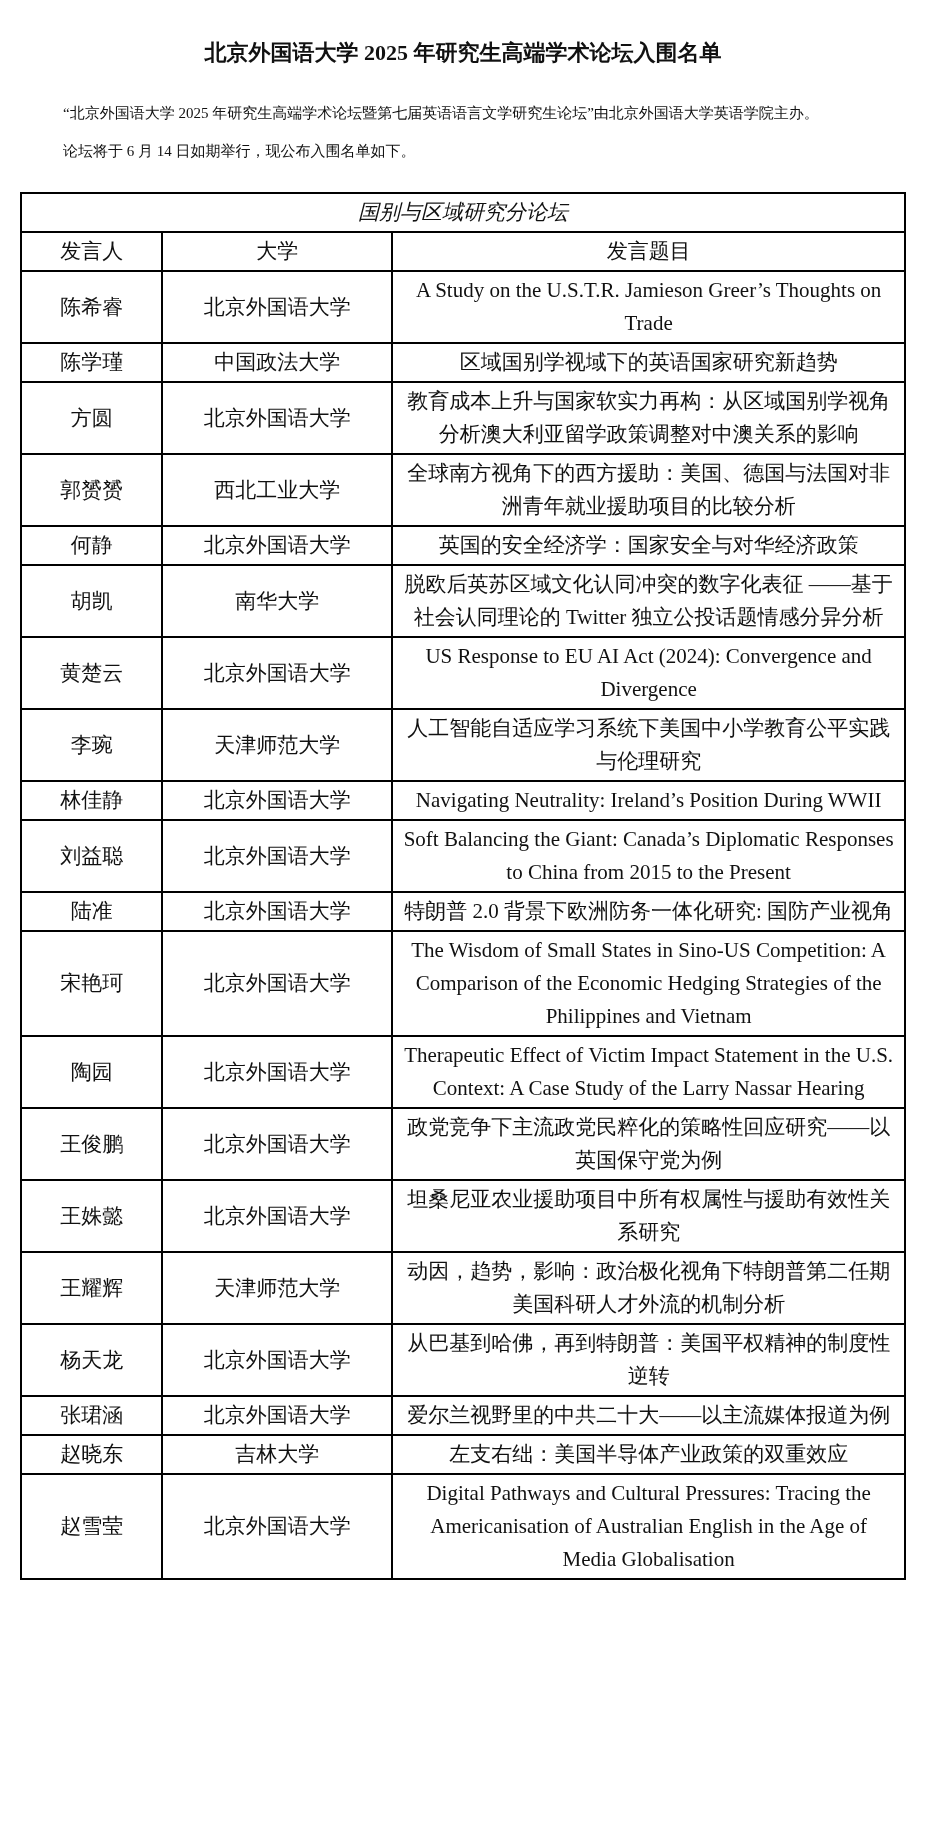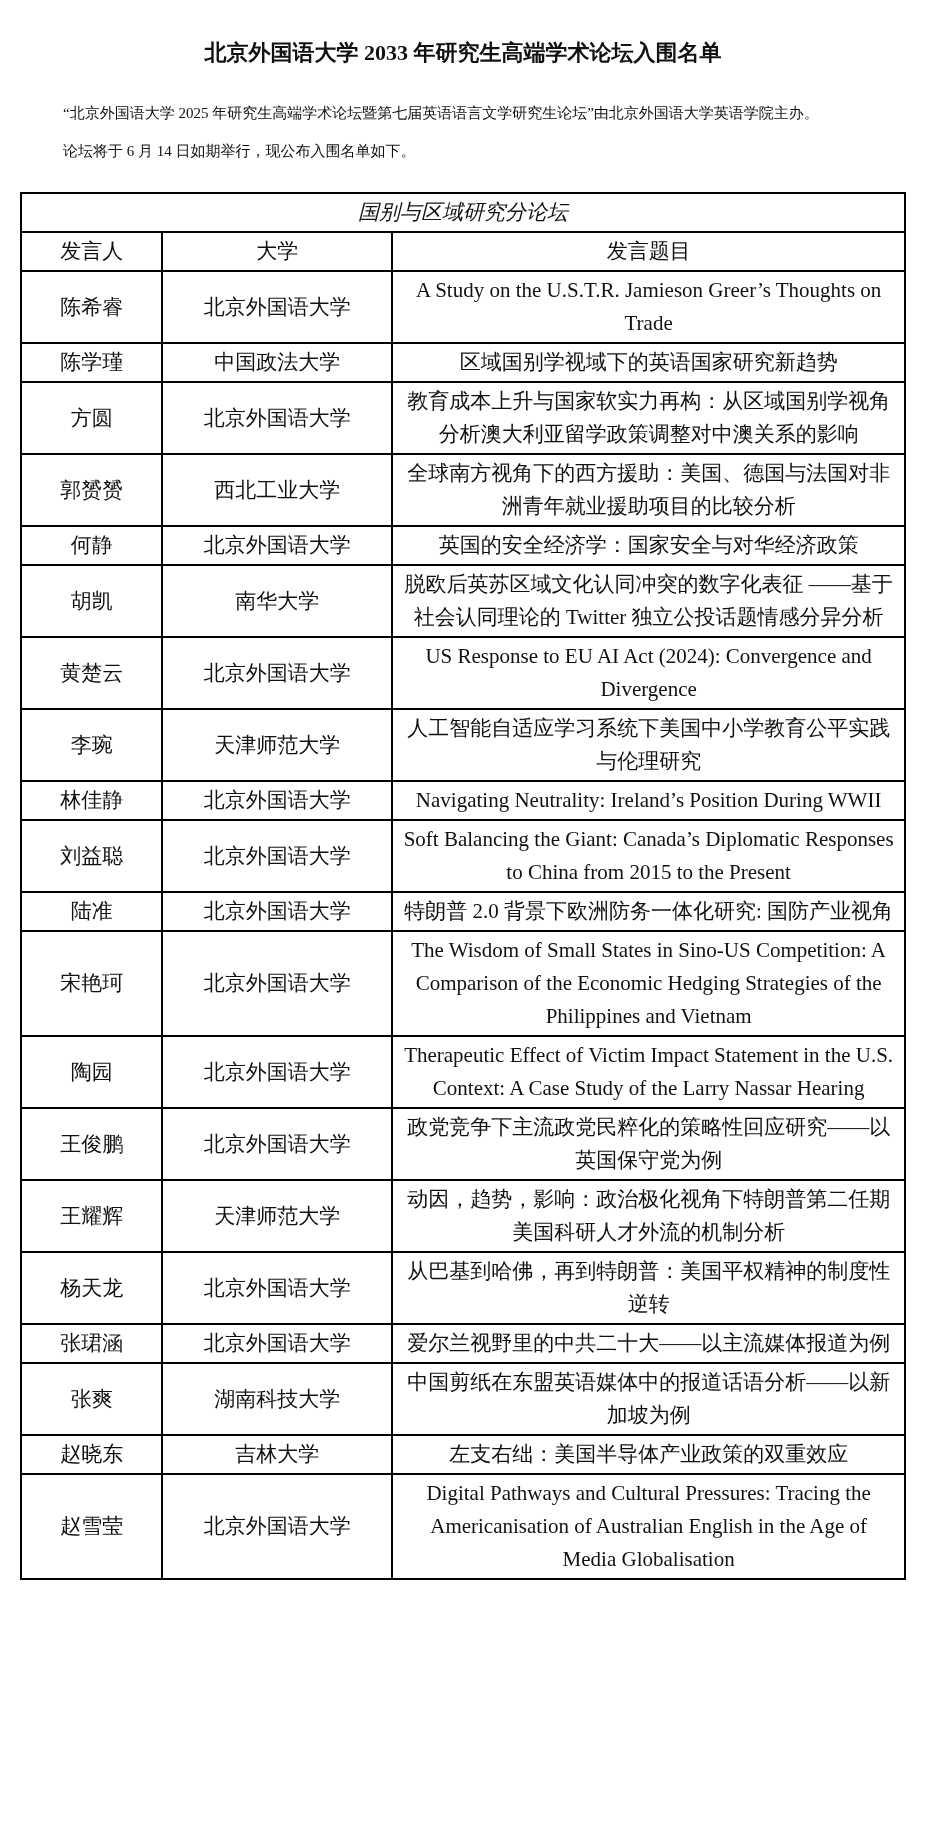--- a/index.html
+++ b/index.html
@@ -61,21 +61,21 @@
     line-height: 36px;
     font-style: italic;
   }
   .it { font-style: italic; }
 </style>
 </head>
 <body>
 
 <div class="page">
 
-  <h1 class="doc-title">北京外国语大学 2033 年研究生高端学术论坛入围名单</h1>
+  <h1 class="doc-title">北京外国语大学 2025 年研究生高端学术论坛入围名单</h1>
 
   <div class="bodytext">
     <p>“北京外国语大学 2025 年研究生高端学术论坛暨第七届英语语言文学研究生论坛”由北京外国语大学英语学院主办。</p>
     <p>论坛将于 6 月 14 日如期举行，现公布入围名单如下。</p>
   </div>
 
   <table class="forum-table">
     <colgroup>
       <col class="col-speaker">
       <col class="col-university">
@@ -155,40 +155,40 @@
         <td>陶园</td>
         <td>北京外国语大学</td>
         <td>Therapeutic Effect of Victim Impact Statement in the U.S. Context: A Case Study of the Larry Nassar Hearing</td>
       </tr>
       <tr>
         <td>王俊鹏</td>
         <td>北京外国语大学</td>
         <td>政党竞争下主流政党民粹化的策略性回应研究——以英国保守党为例</td>
       </tr>
       <tr>
+        <td>王姝懿</td>
+        <td>北京外国语大学</td>
+        <td>坦桑尼亚农业援助项目中所有权属性与援助有效性关系研究</td>
+      </tr>
+      <tr>
         <td>王耀辉</td>
         <td>天津师范大学</td>
         <td>动因，趋势，影响：政治极化视角下特朗普第二任期美国科研人才外流的机制分析</td>
       </tr>
       <tr>
         <td>杨天龙</td>
         <td>北京外国语大学</td>
         <td>从巴基到哈佛，再到特朗普：美国平权精神的制度性逆转</td>
       </tr>
       <tr>
         <td>张珺涵</td>
         <td>北京外国语大学</td>
         <td>爱尔兰视野里的中共二十大——以主流媒体报道为例</td>
       </tr>
       <tr>
-        <td>张爽</td>
-        <td>湖南科技大学</td>
-        <td>中国剪纸在东盟英语媒体中的报道话语分析——以新加坡为例</td>
-      </tr>
-      <tr>
         <td>赵晓东</td>
         <td>吉林大学</td>
         <td>左支右绌：美国半导体产业政策的双重效应</td>
       </tr>
       <tr>
         <td>赵雪莹</td>
         <td>北京外国语大学</td>
         <td>Digital Pathways and Cultural Pressures: Tracing the Americanisation of Australian English in the Age of Media Globalisation</td>
       </tr>
 

